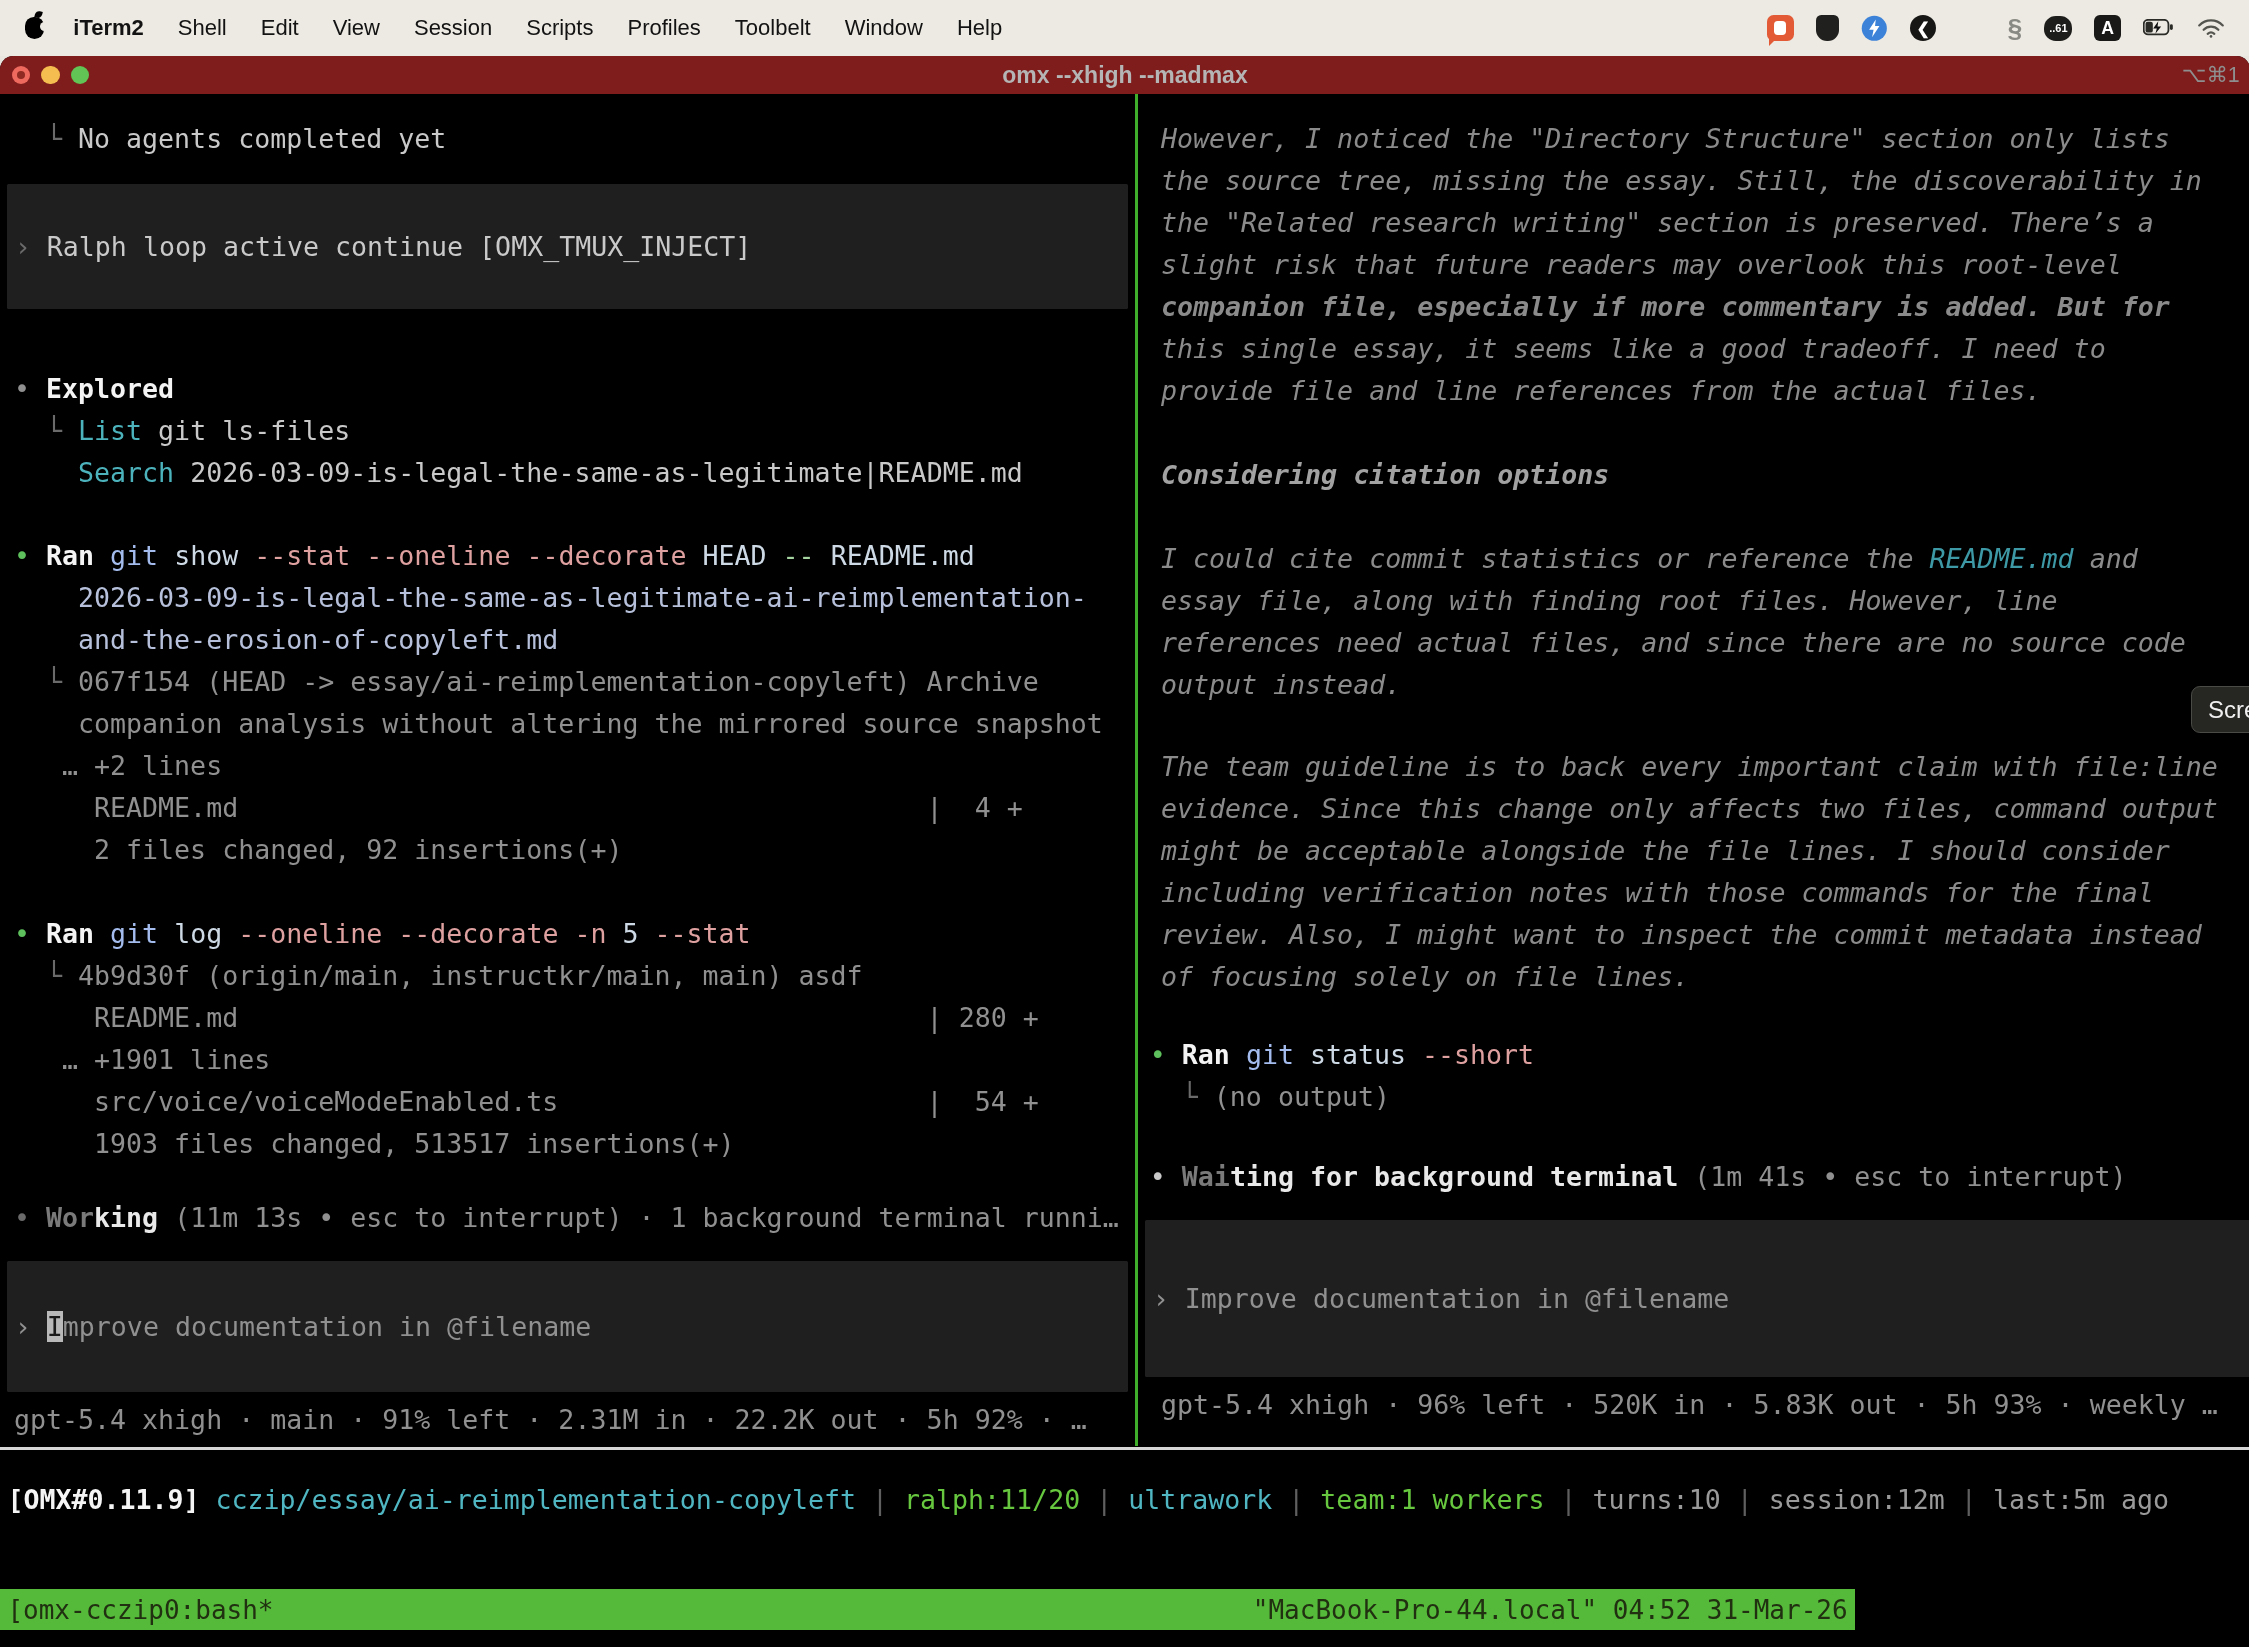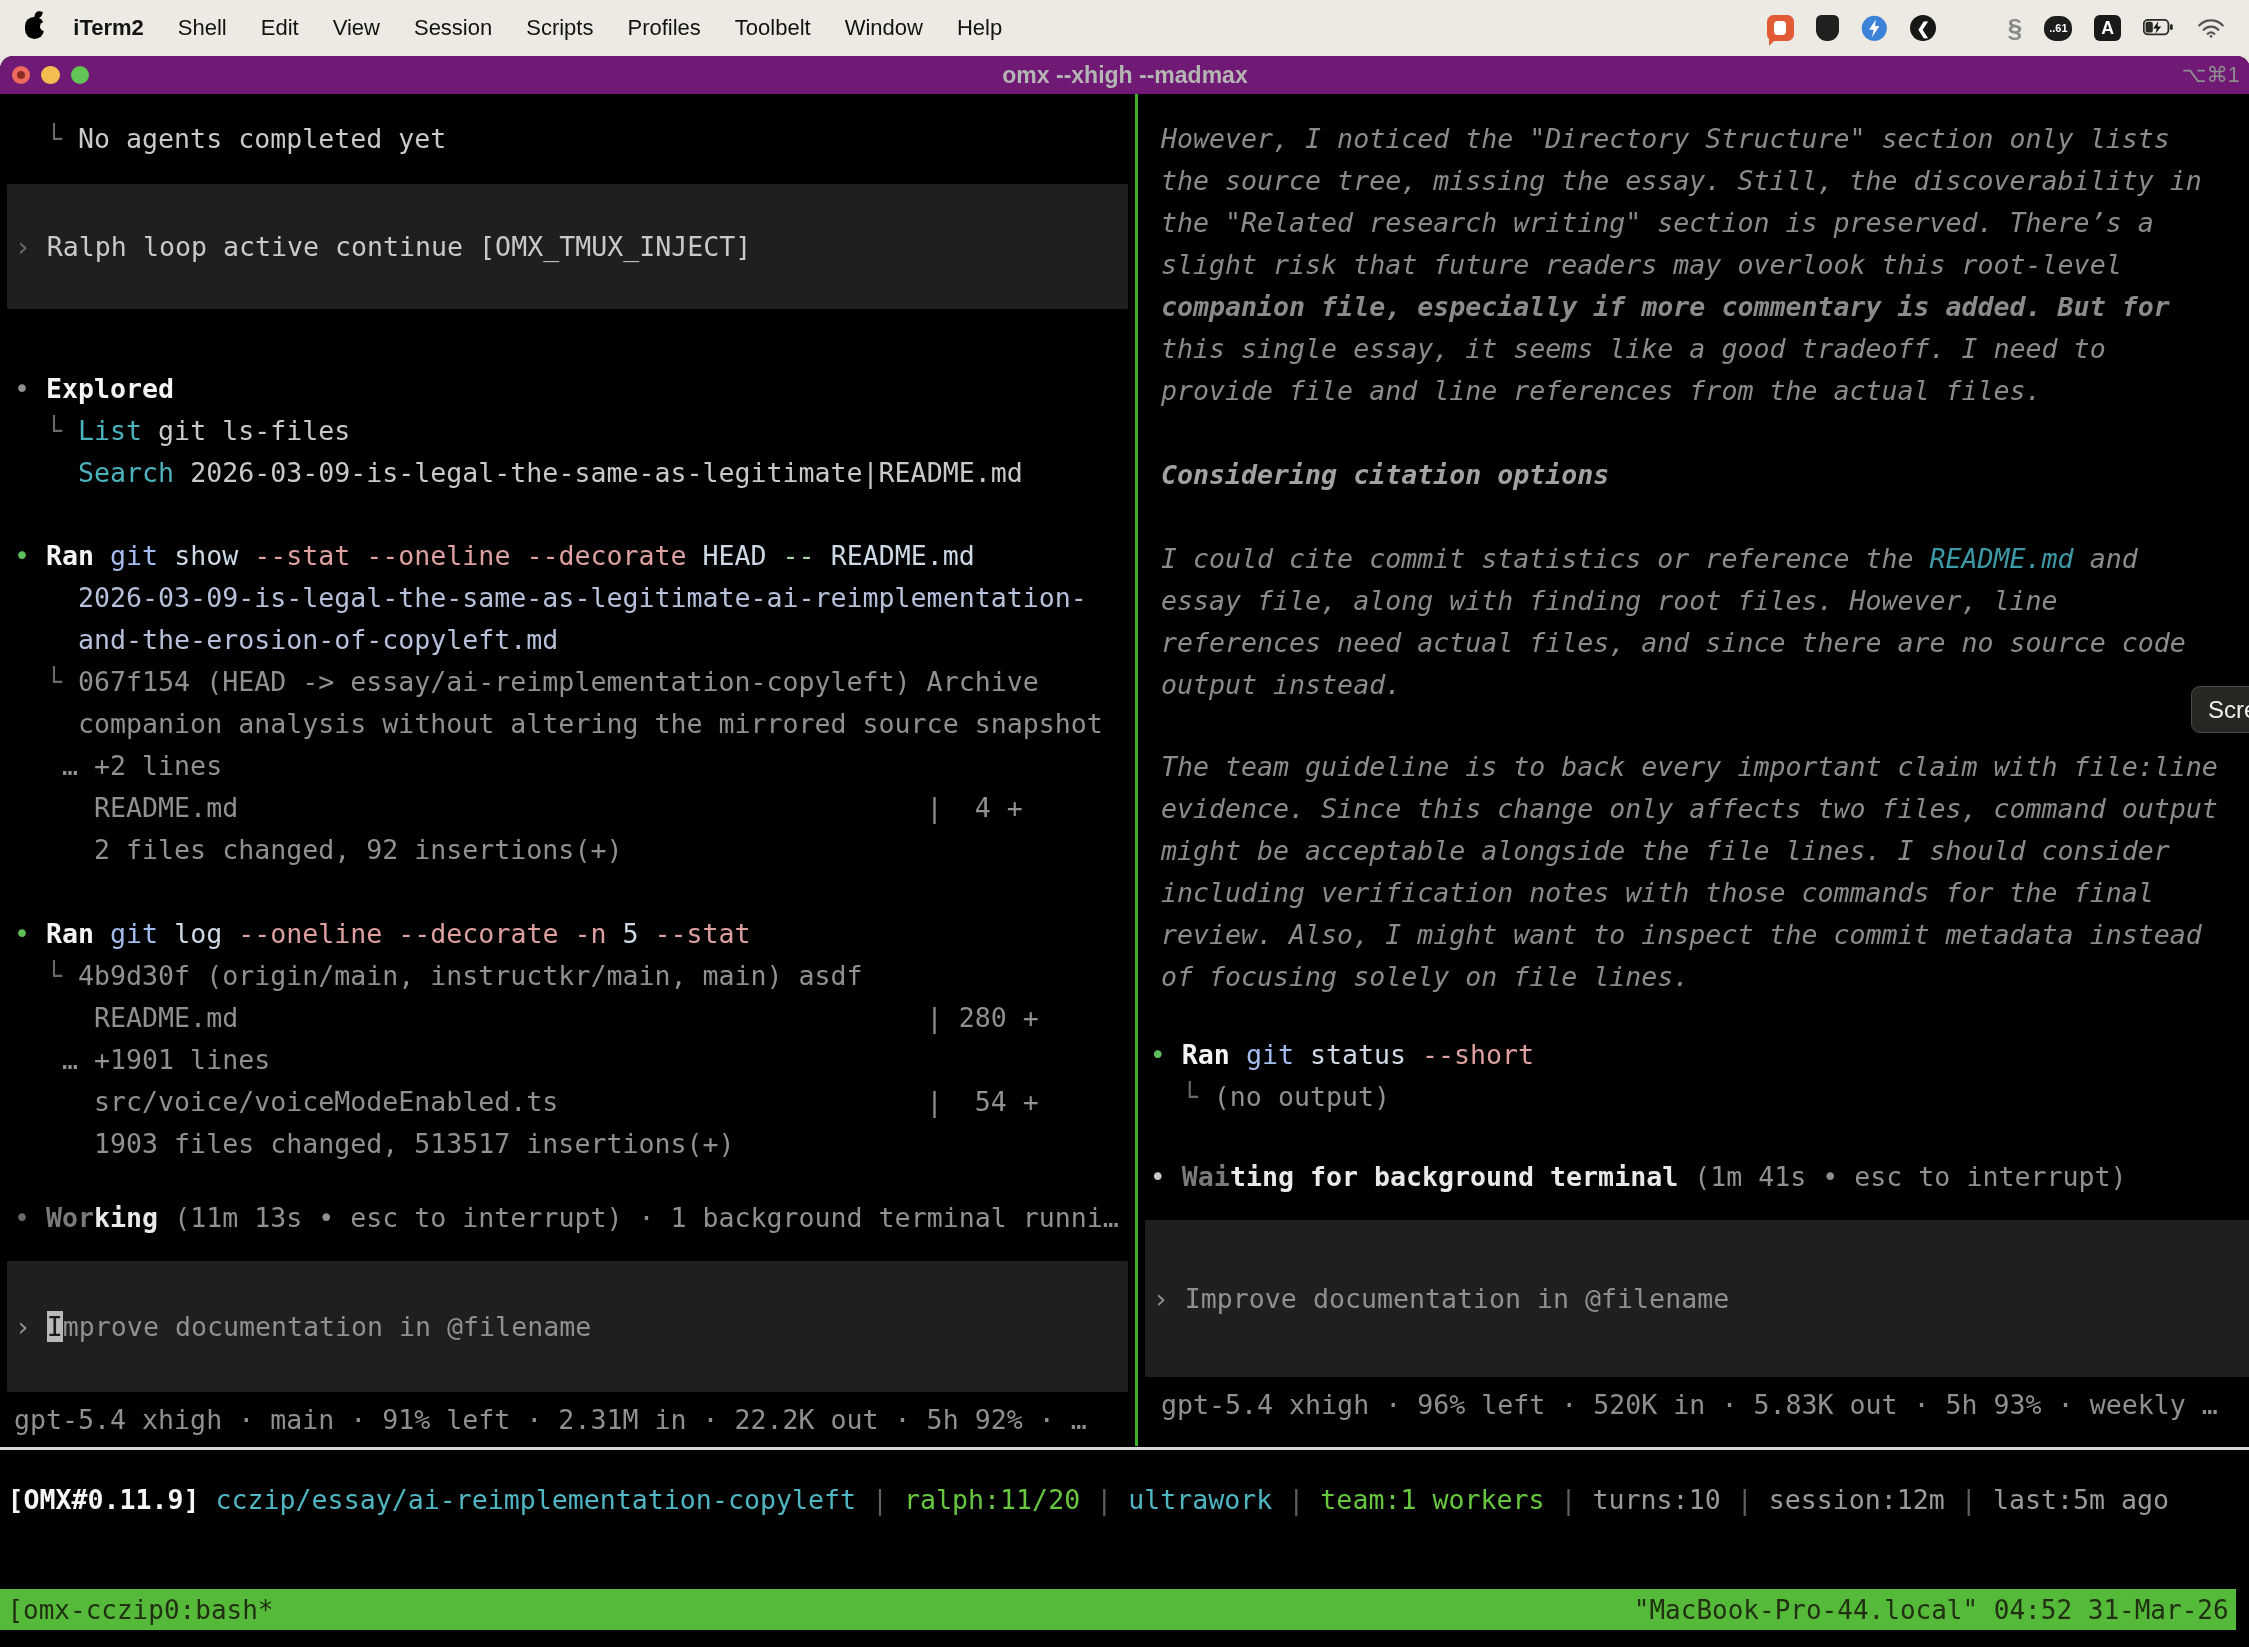--- a/index.html
+++ b/index.html
@@ -28,21 +28,21 @@
   .dots{display:grid;grid-template-columns:repeat(3,6.6px);grid-template-rows:repeat(3,6.6px);gap:3.7px;}
   .dots i{border-radius:50%;background:#9a9a94;}
   .dots i:nth-child(4),.dots i:nth-child(5),.dots i:nth-child(6),.dots i:nth-child(8){background:#1c1c1a;}
   .hook{color:#8a8a84;font-size:26.6px;font-weight:bold;}
   .b61{width:28px;height:25px;background:#1d1d1b;border-radius:11.8px;color:#fff;font-size:11px;font-weight:bold;}
   .abadge{width:26.6px;height:26.6px;background:#191917;border-radius:5.9px;color:#fff;font-size:17.7px;font-weight:bold;}
 
   
   .window{position:absolute;top:56px;left:0;width:2250px;height:1591px;background:#000;
           border-radius:13.3px 13.3px 0 0;overflow:hidden;}
-  .titlebar{position:absolute;top:0;left:0;width:100%;height:38px;background:#701a75;border-bottom:1.5px solid #232321;}
+  .titlebar{position:absolute;top:0;left:0;width:100%;height:38px;background:#7f1d1d;border-bottom:1.5px solid #232321;}
   .traffic{position:absolute;left:11.8px;top:9.6px;display:flex;gap:11px;}
   .tl{width:18.5px;height:18.5px;border-radius:50%;}
   .tl.red{background:#ee6a5f;position:relative;}
   .tl.red::after{content:"";position:absolute;left:5.2px;top:5.2px;width:8px;height:8px;border-radius:50%;background:#8f2b22;}
   .tl.yellow{background:#f5bd4f;}
   .tl.green{background:#61c454;}
   .title{position:absolute;top:0;left:0;width:100%;height:38px;display:flex;align-items:center;justify-content:center;
          color:#b5b5b5;font-size:23px;font-weight:bold;}
   .shortcut{position:absolute;right:10.3px;top:0;height:38px;display:flex;align-items:center;color:#8f8f8f;font-size:21.4px;}
 
@@ -79,21 +79,21 @@
                 padding-left:16px;box-sizing:border-box;color:#f0f0f0;font-size:24px;}
 
   .rule{position:absolute;top:1391px;left:0;width:2250px;height:3px;background:#d6d6d6;}
   .omxbar{position:absolute;top:1423px;left:7.4px;white-space:pre;font-family:"DejaVu Sans Mono", monospace;
           font-size:26.6px;line-height:42px;}
   .ok-w{color:#f5f5f5;font-weight:bold;}
   .ok-cy{color:#4fb6c2;}
   .ok-grn{color:#67c83f;}
   .ok-g{color:#9a9a9a;}
   .ok-dg{color:#5f5f5f;}
-  .tmuxbar{position:absolute;top:1533px;left:0;width:2236px;height:41px;background:#55b93a;
+  .tmuxbar{position:absolute;top:1533px;left:0;width:1855px;height:41px;background:#55b93a;
            display:flex;align-items:center;justify-content:space-between;padding:0 7.4px;box-sizing:border-box;
            font-family:"DejaVu Sans Mono", monospace;font-size:26px;color:#203010;}
 </style>
 </head>
 <body>
 
 <div class="menubar">
   <span class="apple"></span>
   <nav id="menu-items">
       <span class="mitem app">iTerm2</span>

